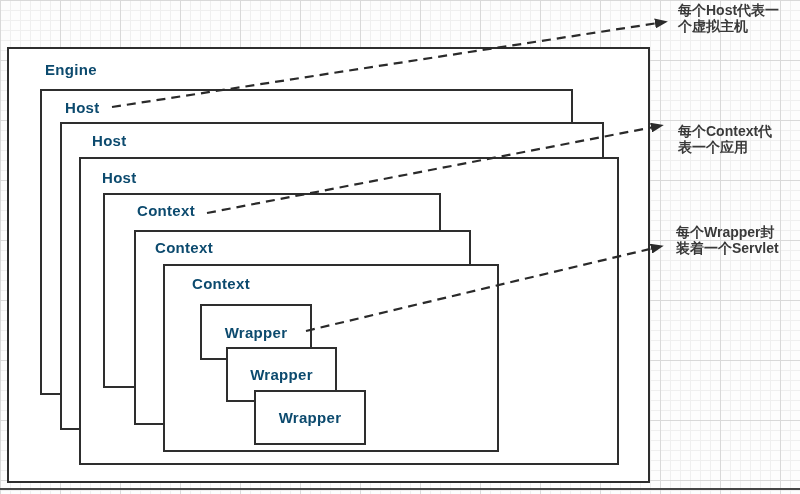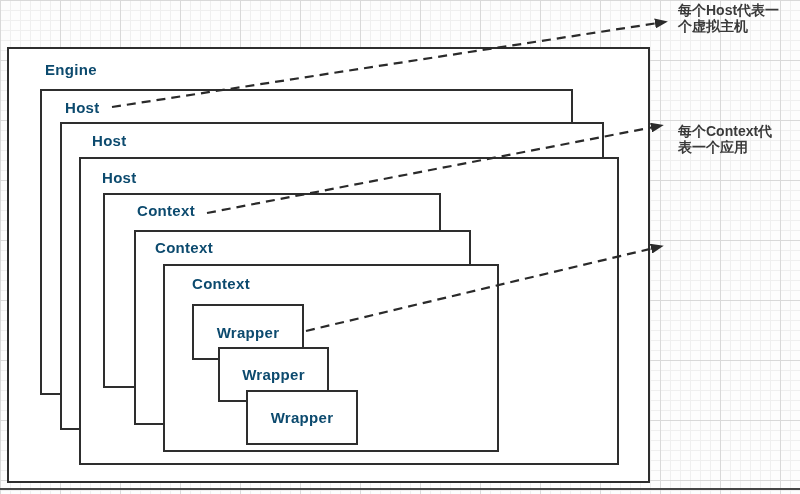--- a/index.html
+++ b/index.html
@@ -30,20 +30,21 @@
     font-weight: bold;
     font-size: 15px;
     color: #0c4a6e;
     letter-spacing: 0.3px;
     white-space: nowrap;
   }
   .wrapper-box {
     display: flex;
     align-items: center;
     justify-content: center;
+    margin-left: 8px;
   }
   .wrapper-box .lbl { position: static; }
   .arrows {
     position: absolute;
     left: 0; top: 0;
     width: 800px; height: 494px;
     pointer-events: none;
   }
   .arrow-line {
     stroke: #2a2a2a;
@@ -116,16 +117,20 @@
   </svg>
 
   <div class="ann" style="left:678px; top:2px; width:120px;">
     <div>每个Host代表一</div>
     <div>个虚拟主机</div>
   </div>
   <div class="ann" style="left:678px; top:107px; width:120px;margin-top:16px;">
     <div>每个Context代</div>
     <div>表一个应用</div>
   </div>
+  <div class="ann" style="left:676px; top:224px; width:124px;">
+    <div>每个Wrapper封</div>
+    <div>装着一个Servlet</div>
+  </div>
 
   <div class="bottom-line"></div>
 
 </div>
 
 </body></html>

